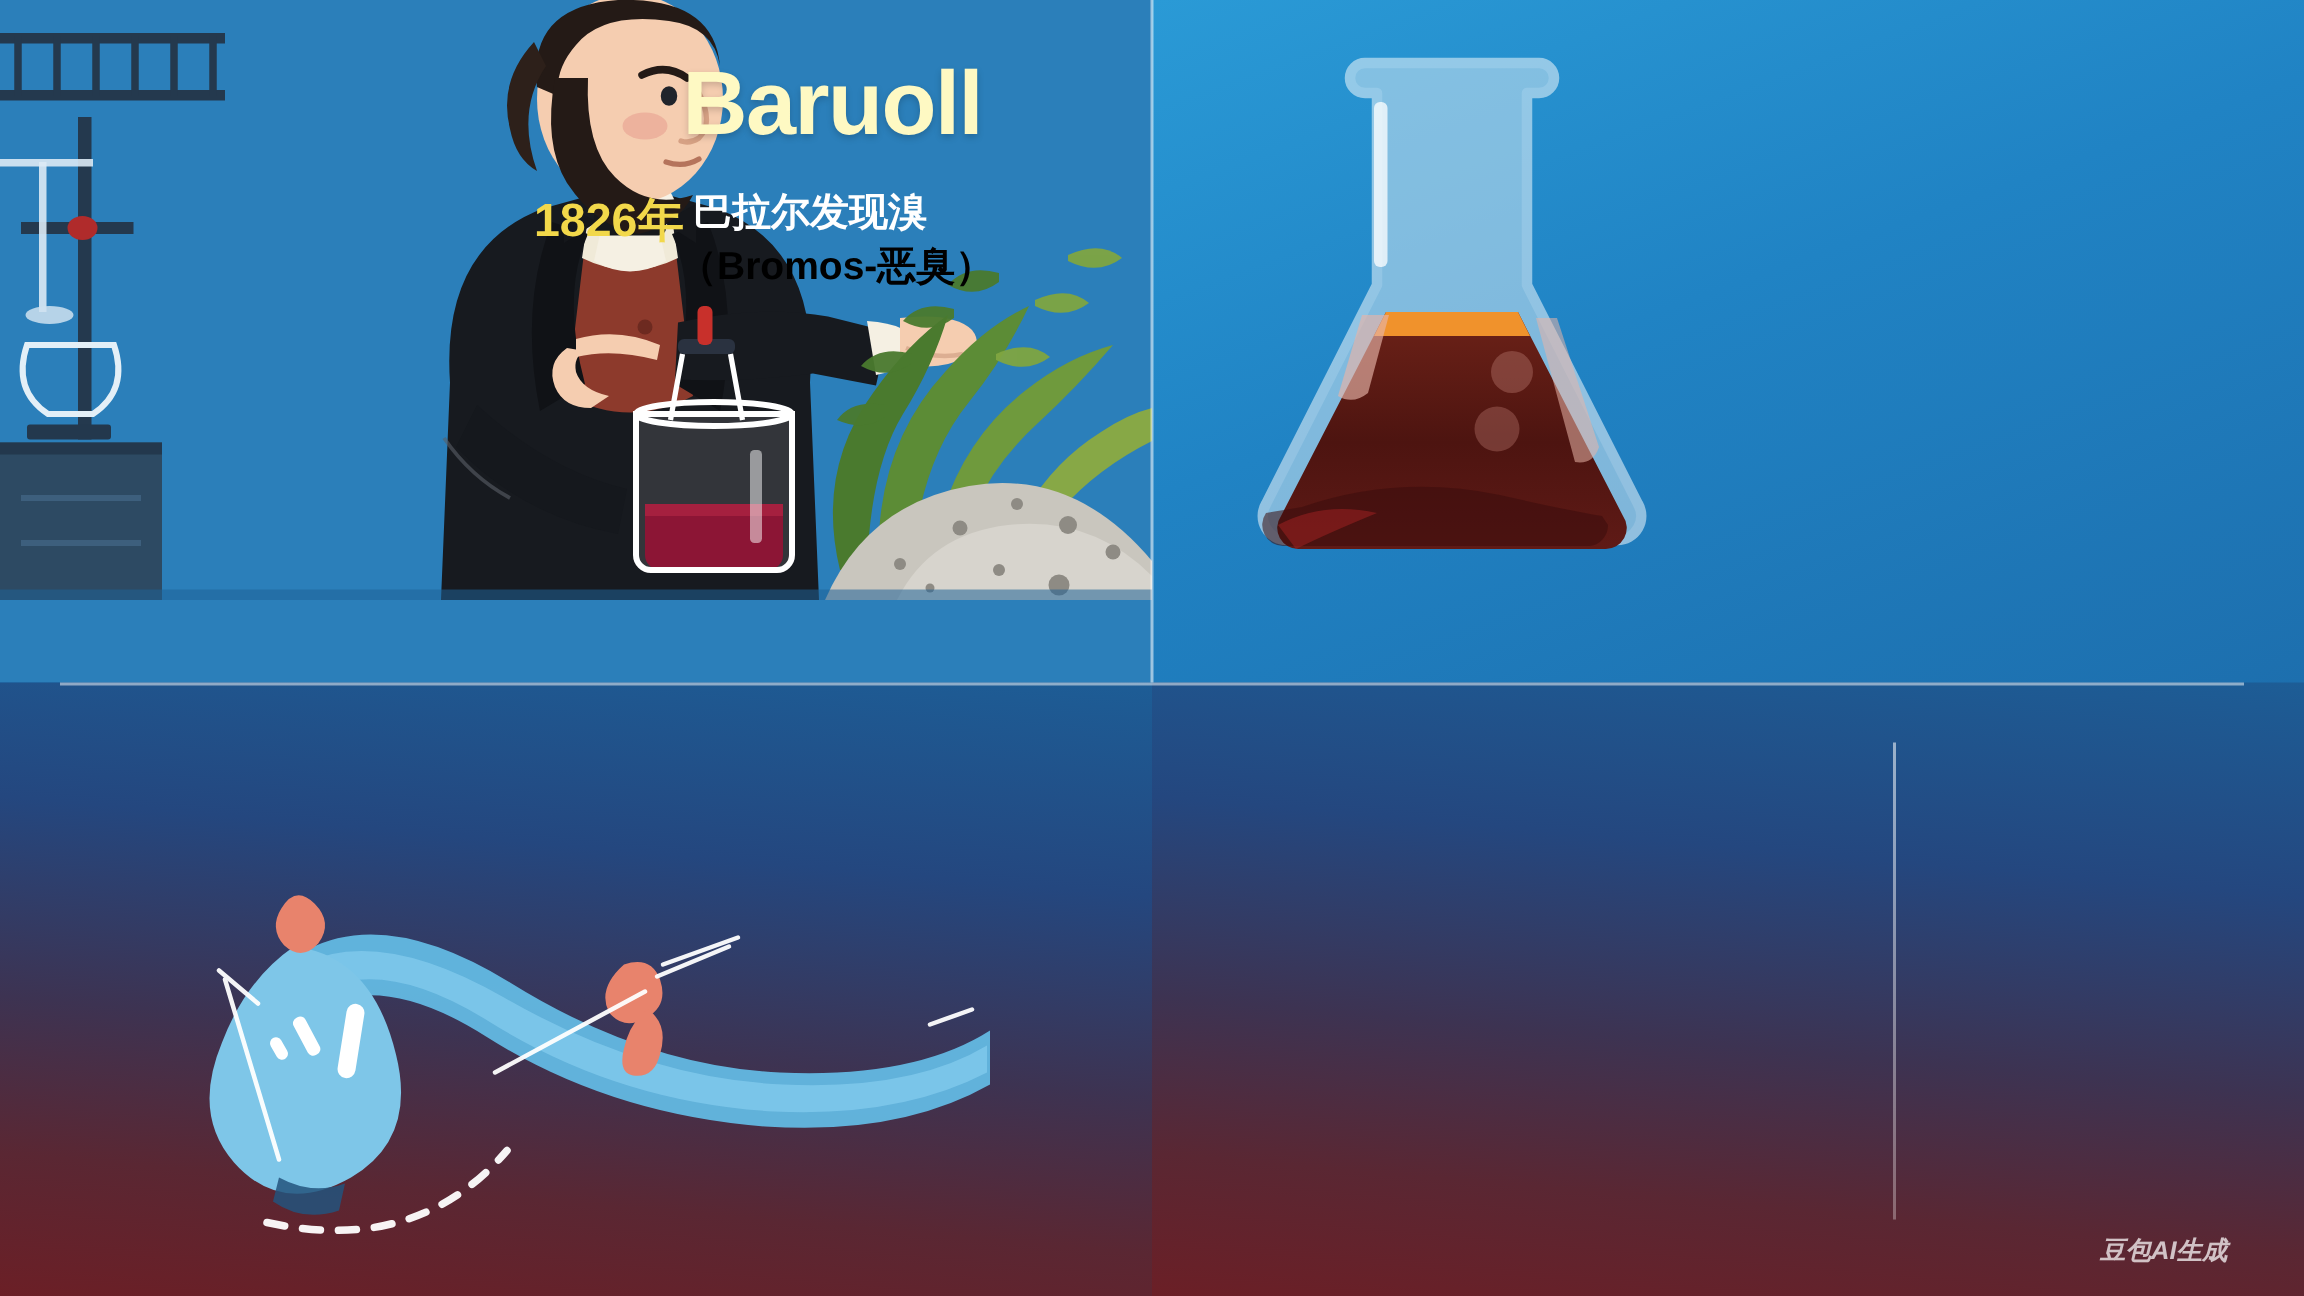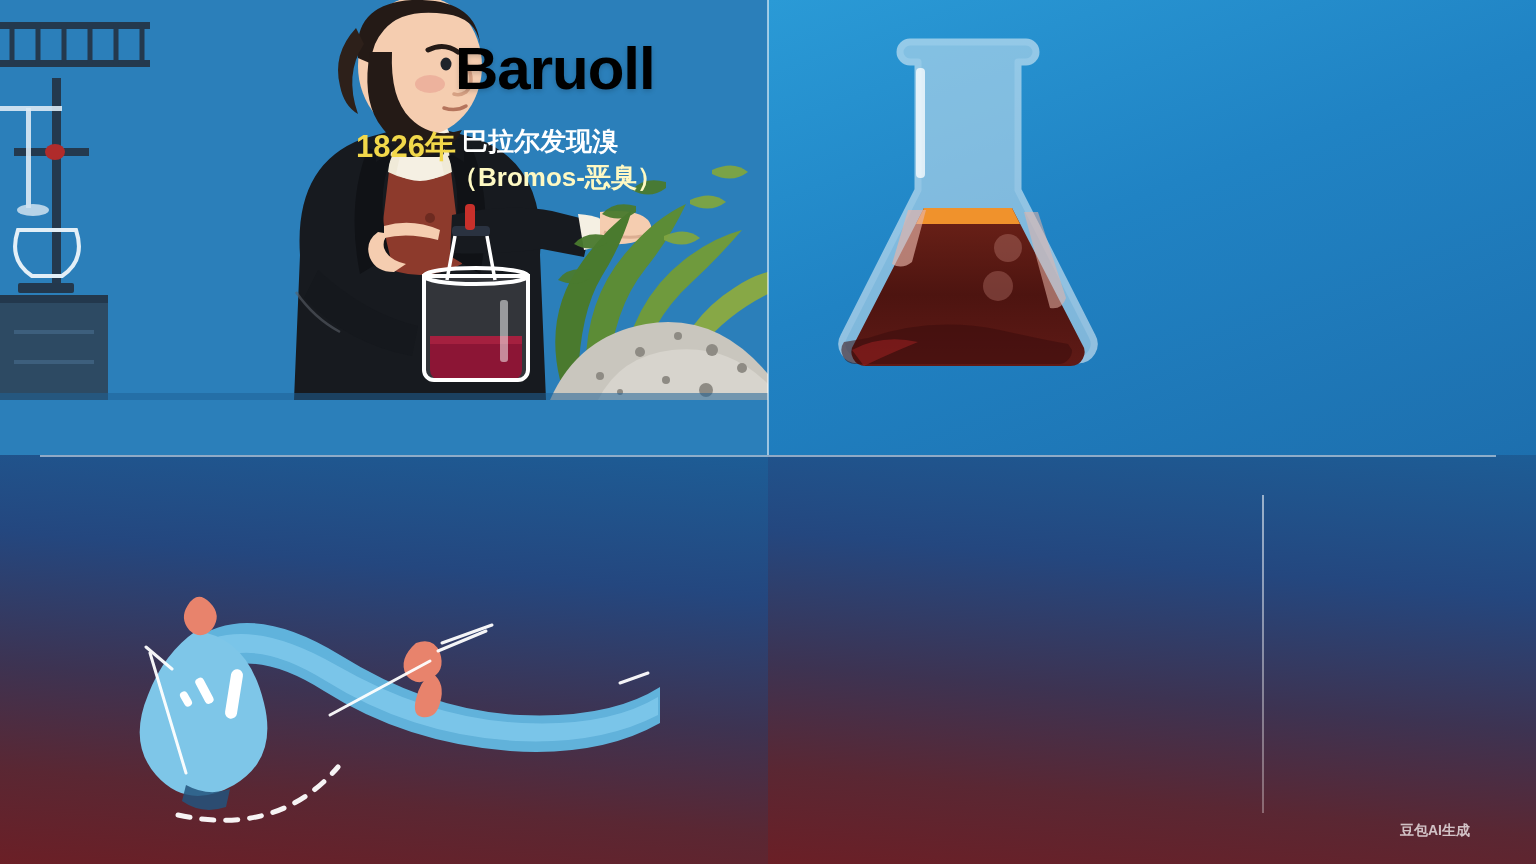--- a/index.html
+++ b/index.html
@@ -31,40 +31,41 @@
   .divider-h{ position:absolute; left:40px; top:455px; width:1456px; height:2px;
               background:rgba(255,255,255,.5); }
   .divider-br{ position:absolute; left:1262px; top:495px; width:2px; height:318px;
               background:linear-gradient(to bottom,rgba(255,255,255,.55),rgba(255,255,255,.30)); }
 
   
   #tl-art{ position:absolute; left:0; top:0; width:768px; height:400px; }
 
   .tl-title{
     position:absolute; left:455px; top:34px;
-    font-size:60px; font-weight:bold; color:#000000;
+    font-size:60px; font-weight:bold; color:#fef9c3;
     letter-spacing:-1px; text-shadow:0 2px 5px rgba(0,0,0,.18);
   }
   .tl-year{
     position:absolute; left:356px; top:126px;
     font-size:31px; font-weight:bold; color:#f2d84a;
   }
   .tl-sub1{
     position:absolute; left:462px; top:124px;
     font-size:26px; font-weight:bold; color:#ffffff;
   }
   .tl-sub2{
     position:absolute; left:452px; top:160px;
-    font-size:26px; font-weight:bold; color:#fef9c3;
+    font-size:26px; font-weight:bold; color:#000000;
   }
 
   .watermark{
     position:absolute; left:1400px; top:822px;
-    font-size:14px; font-weight:bold; color:rgba(255,255,255,.72);
+    font-size:17px; font-weight:bold; color:rgba(255,255,255,.72);
     white-space:nowrap;
+    font-style:italic;
   }
 </style>
 </head>
 <body>
 
 <div id="poster">
 
   <div class="quad" id="q-tl">
 
     <svg id="tl-art" viewBox="0 0 768 400">

